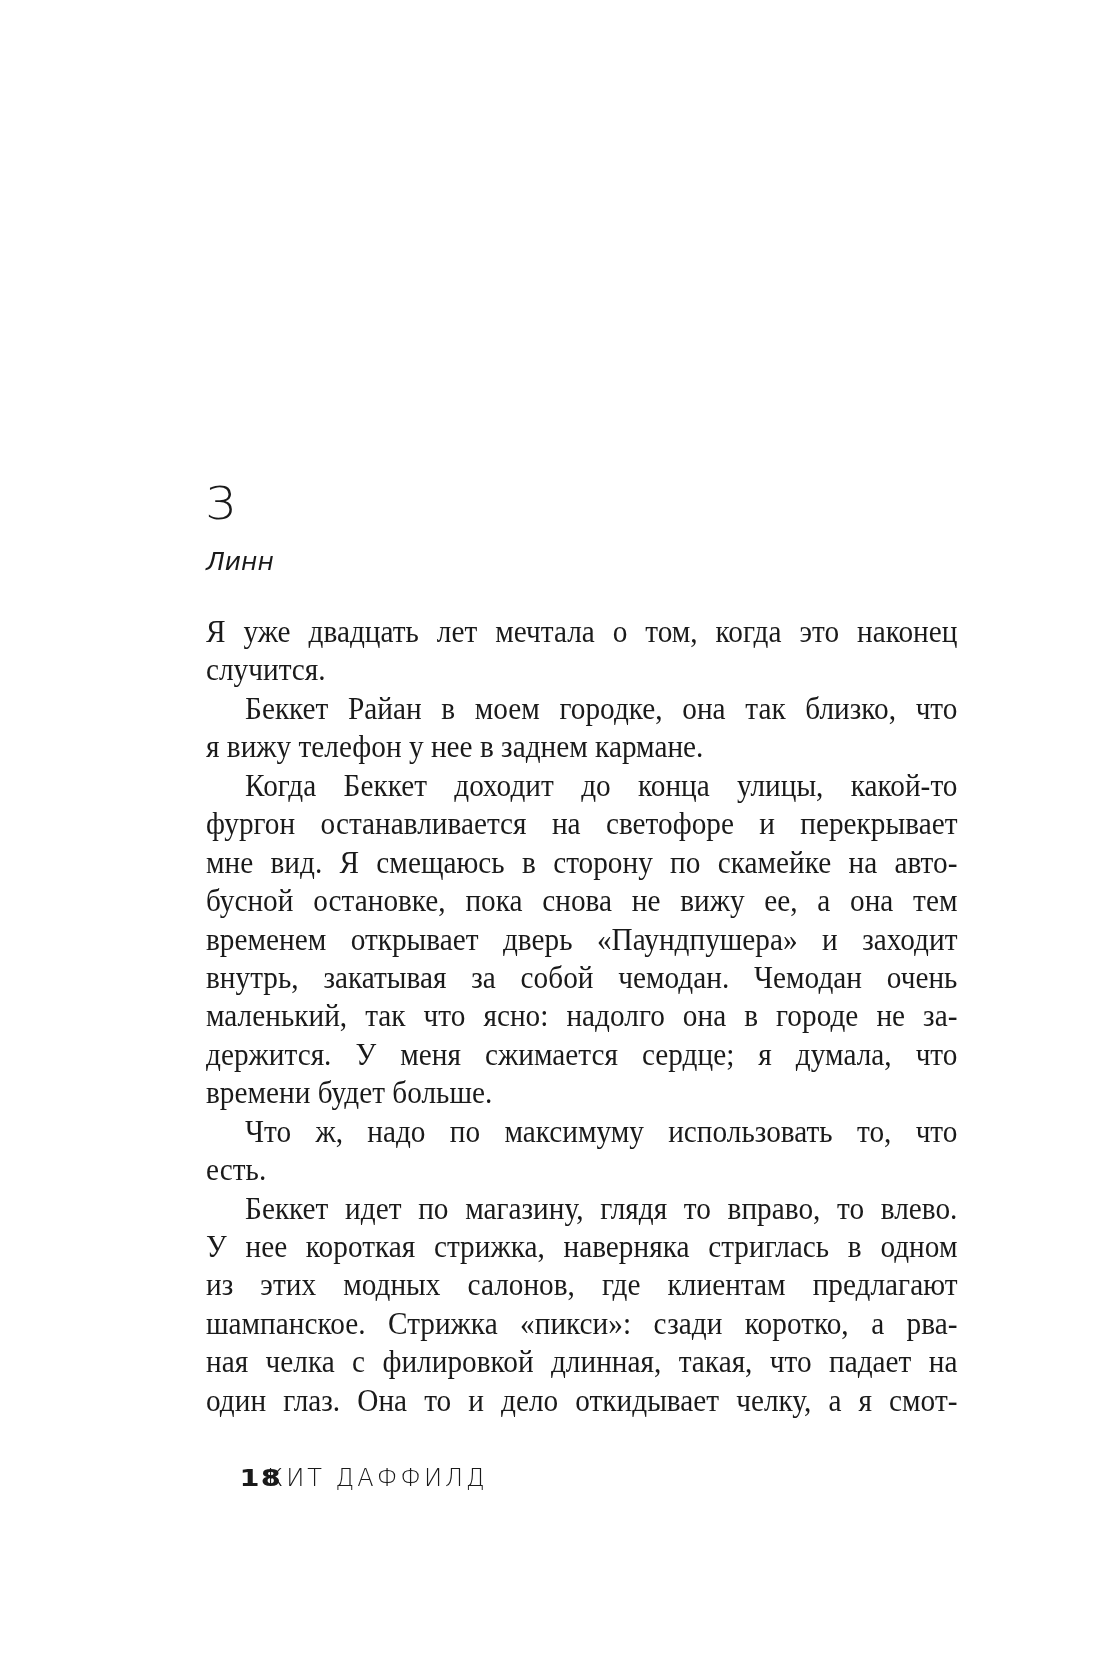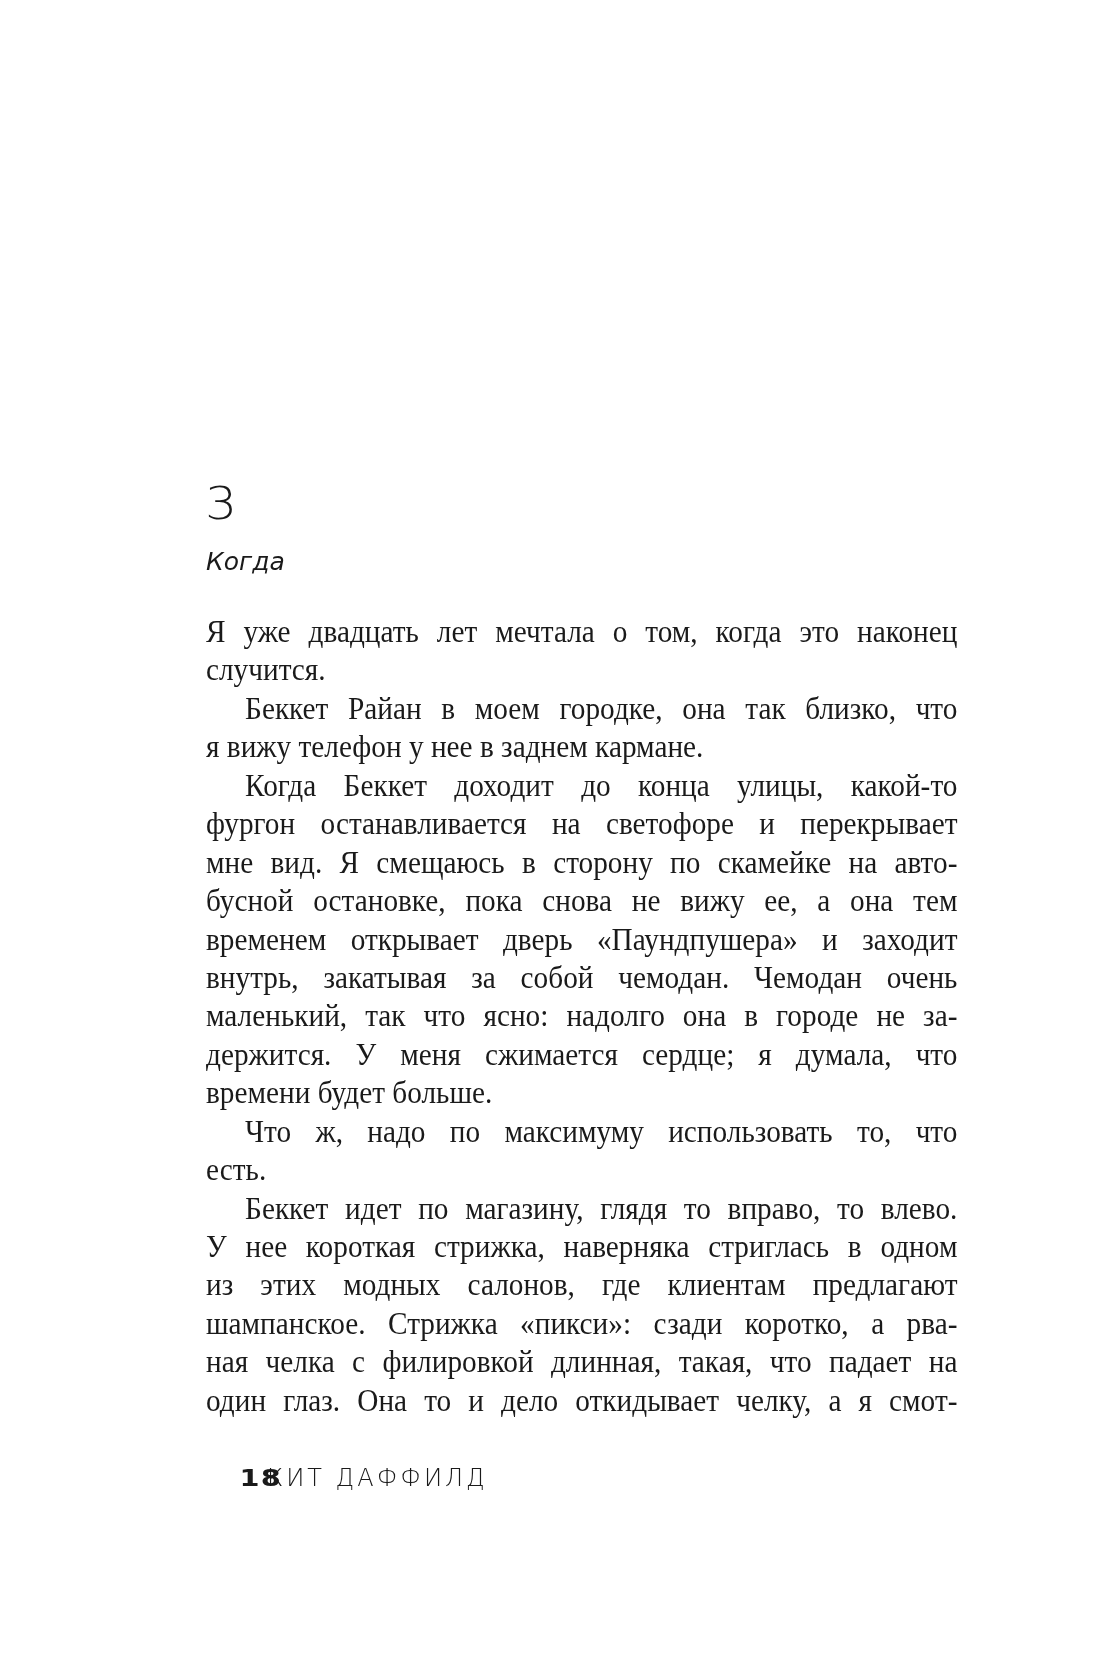--- a/index.html
+++ b/index.html
@@ -32,21 +32,21 @@
     display: flex; align-items: baseline; text-align: right;
   }
   .footer .page-num { font-weight: bold; font-size: 23px; letter-spacing: 1px; transform: scaleX(1.25); transform-origin: left; display: inline-block; width: 60px; }
   .footer .author { font-size: 24px; letter-spacing: 3px; font-weight: 300; }
 </style>
 </head>
 <body>
 
 <div class="page">
   <div class="chapter-num">3</div>
-  <div class="chapter-title">Когда</div>
+  <div class="chapter-title">Линн</div>
 
   <div class="body-text" id="body-text">
       <span class="line">Я уже двадцать лет мечтала о том, когда это наконец</span>
       <span class="line last">случится.</span>
       <span class="line indent">Беккет Райан в моем городке, она так близко, что</span>
       <span class="line last">я вижу телефон у нее в заднем кармане.</span>
       <span class="line indent">Когда Беккет доходит до конца улицы, какой-то</span>
       <span class="line">фургон останавливается на светофоре и перекрывает</span>
       <span class="line">мне вид. Я смещаюсь в сторону по скамейке на авто-</span>
       <span class="line">бусной остановке, пока снова не вижу ее, а она тем</span>

